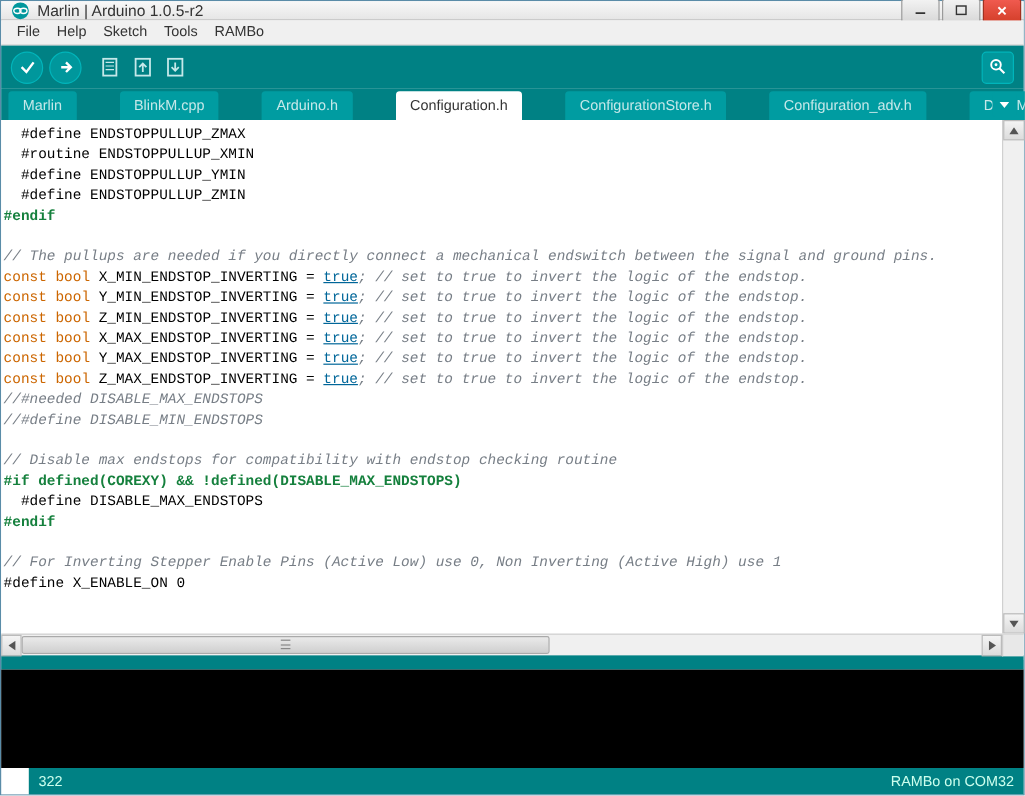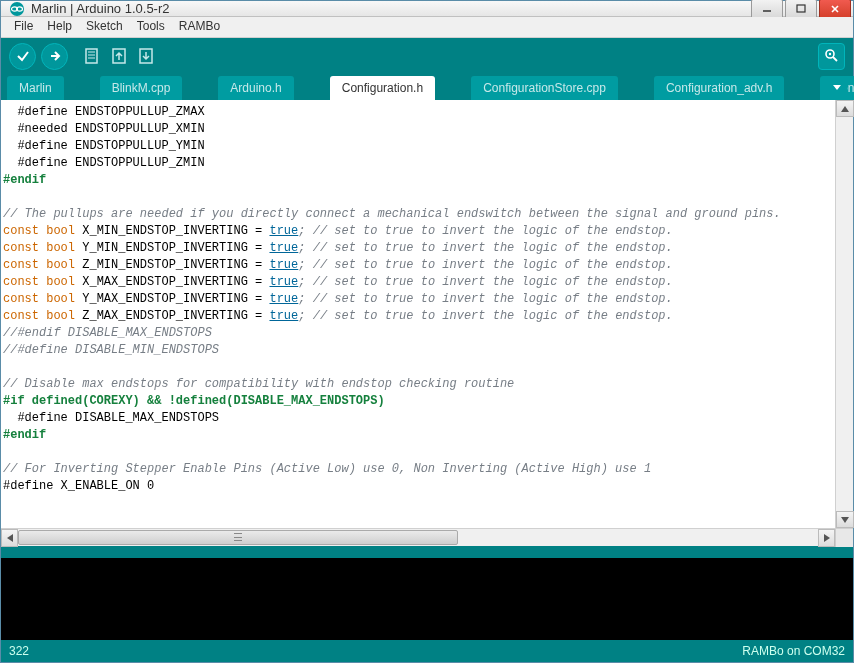--- a/index.html
+++ b/index.html
@@ -212,20 +212,21 @@
   background: #000;
 }
 .footer {
   height: 22px;
   background: #008184;
   color: #cfe;
   display: flex;
   align-items: center;
   padding: 0 8px;
   font-size: 12px;
+  margin-left: 23px;
 }
 .footer .spacer { flex: 1; }
 </style>
 </head>
 <body>
 
 <div class="window">
 
   <div class="titlebar">
     <div class="titlebar-icon">
@@ -304,47 +305,46 @@
           <circle cx="7" cy="7" r="1.2" fill="#fff"></circle>
         </svg>
     </div>
   </div>
 
   <div class="tabbar">
     <div class="tab">Marlin</div>
     <div class="tab">BlinkM.cpp</div>
     <div class="tab">Arduino.h</div>
     <div class="tab active">Configuration.h</div>
-    <div class="tab">ConfigurationStore.cpp</div>
+    <div class="tab">ConfigurationStore.h</div>
     <div class="tab">Configuration_adv.h</div>
-    <div class="tab">ConfigurationStore.h</div>
     <div class="tab">DOGM</div>
     <div class="tab-dropdown">
       <svg width="10" height="10">
           <path d="M1 3 L9 3 L5 8 Z" fill="#fff"></path>
         </svg>
     </div>
   </div>
 
   <div class="editor-wrap">
     <div class="editor-scroll">
       <div class="code"><span>  #define ENDSTOPPULLUP_ZMAX</span>
-<span>  #needed ENDSTOPPULLUP_XMIN</span>
+<span>  #routine ENDSTOPPULLUP_XMIN</span>
 <span>  #define ENDSTOPPULLUP_YMIN</span>
 <span>  #define ENDSTOPPULLUP_ZMIN</span>
 <span class="pre">#endif</span>
 
 <span class="cm">// The pullups are needed if you directly connect a mechanical endswitch between the signal and ground pins.</span>
 <span class="kw">const</span> <span class="bl">bool</span><span> X_MIN_ENDSTOP_INVERTING = </span><span class="lit">true</span><span class="cm">; // set to true to invert the logic of the endstop.</span>
 <span class="kw">const</span> <span class="bl">bool</span><span> Y_MIN_ENDSTOP_INVERTING = </span><span class="lit">true</span><span class="cm">; // set to true to invert the logic of the endstop.</span>
 <span class="kw">const</span> <span class="bl">bool</span><span> Z_MIN_ENDSTOP_INVERTING = </span><span class="lit">true</span><span class="cm">; // set to true to invert the logic of the endstop.</span>
 <span class="kw">const</span> <span class="bl">bool</span><span> X_MAX_ENDSTOP_INVERTING = </span><span class="lit">true</span><span class="cm">; // set to true to invert the logic of the endstop.</span>
 <span class="kw">const</span> <span class="bl">bool</span><span> Y_MAX_ENDSTOP_INVERTING = </span><span class="lit">true</span><span class="cm">; // set to true to invert the logic of the endstop.</span>
 <span class="kw">const</span> <span class="bl">bool</span><span> Z_MAX_ENDSTOP_INVERTING = </span><span class="lit">true</span><span class="cm">; // set to true to invert the logic of the endstop.</span>
-<span class="cm">//#endif DISABLE_MAX_ENDSTOPS</span>
+<span class="cm">//#needed DISABLE_MAX_ENDSTOPS</span>
 <span class="cm">//#define DISABLE_MIN_ENDSTOPS</span>
 
 <span class="cm">// Disable max endstops for compatibility with endstop checking routine</span>
 <span class="pre">#if defined(COREXY) &amp;&amp; !defined(DISABLE_MAX_ENDSTOPS)</span>
 <span>  #define DISABLE_MAX_ENDSTOPS</span>
 <span class="pre">#endif</span>
 
 <span class="cm">// For Inverting Stepper Enable Pins (Active Low) use 0, Non Inverting (Active High) use 1</span>
 <span>#define X_ENABLE_ON 0</span></div>
       <div class="vscroll">

